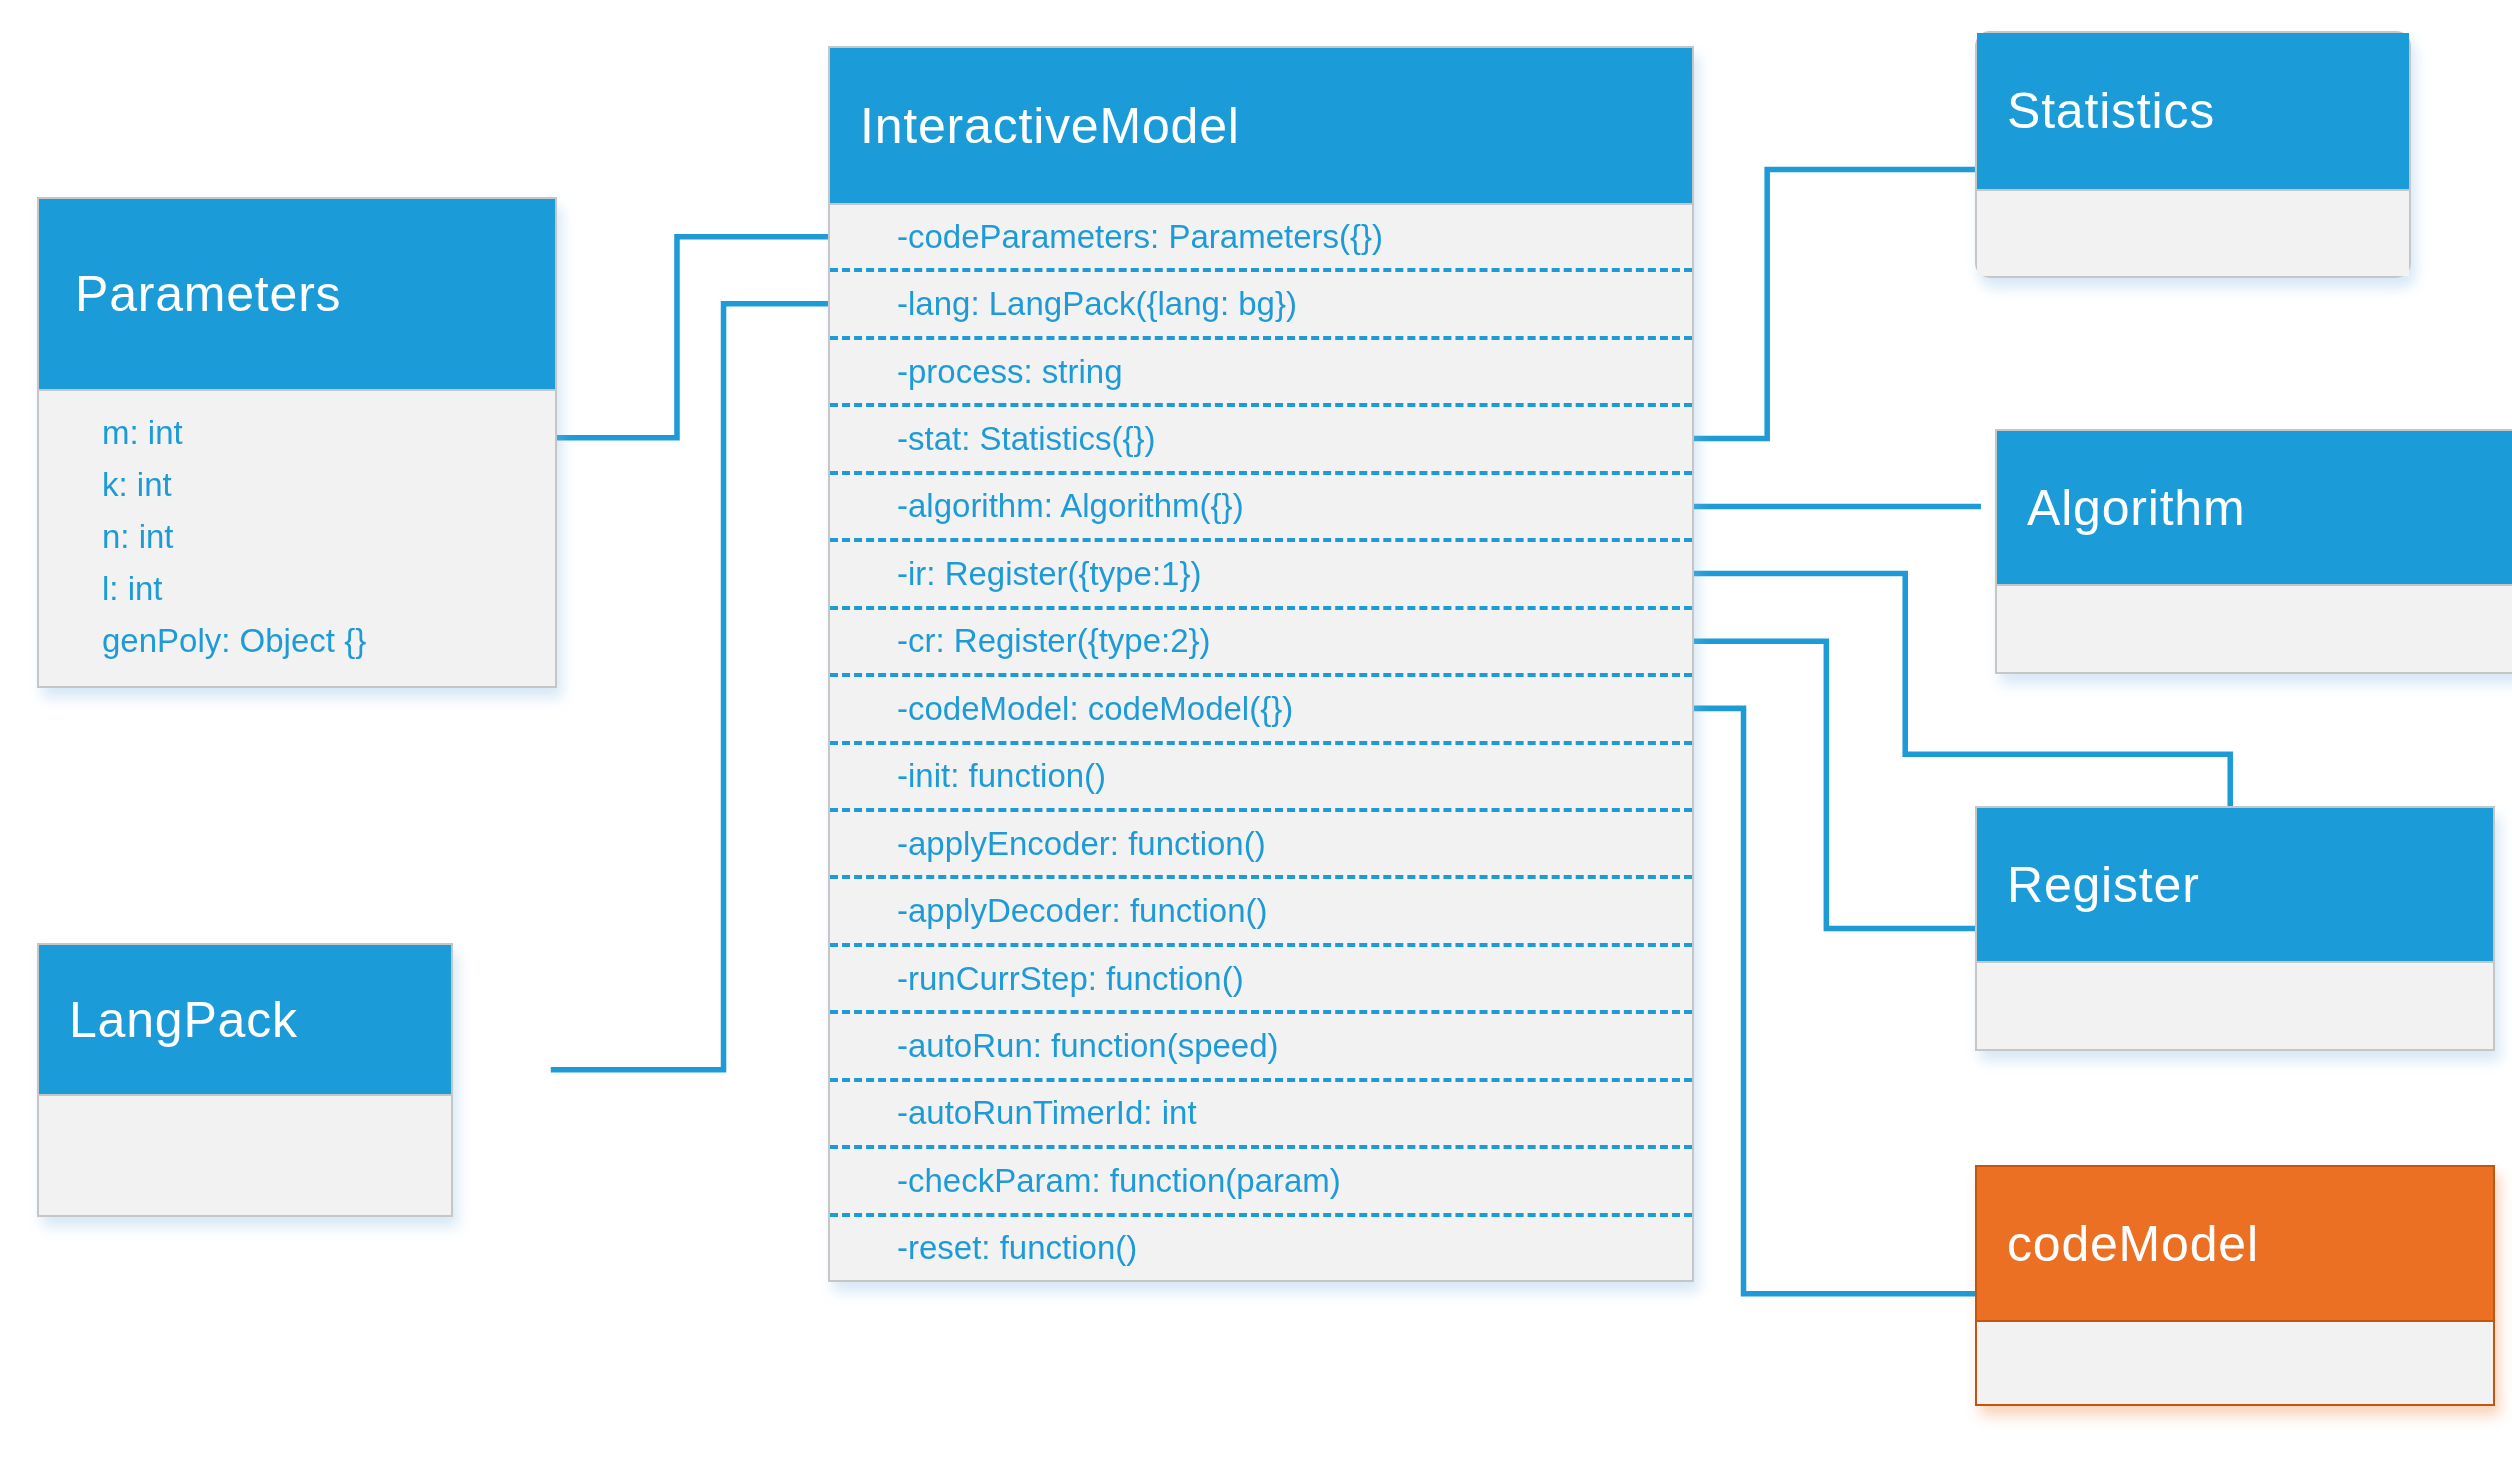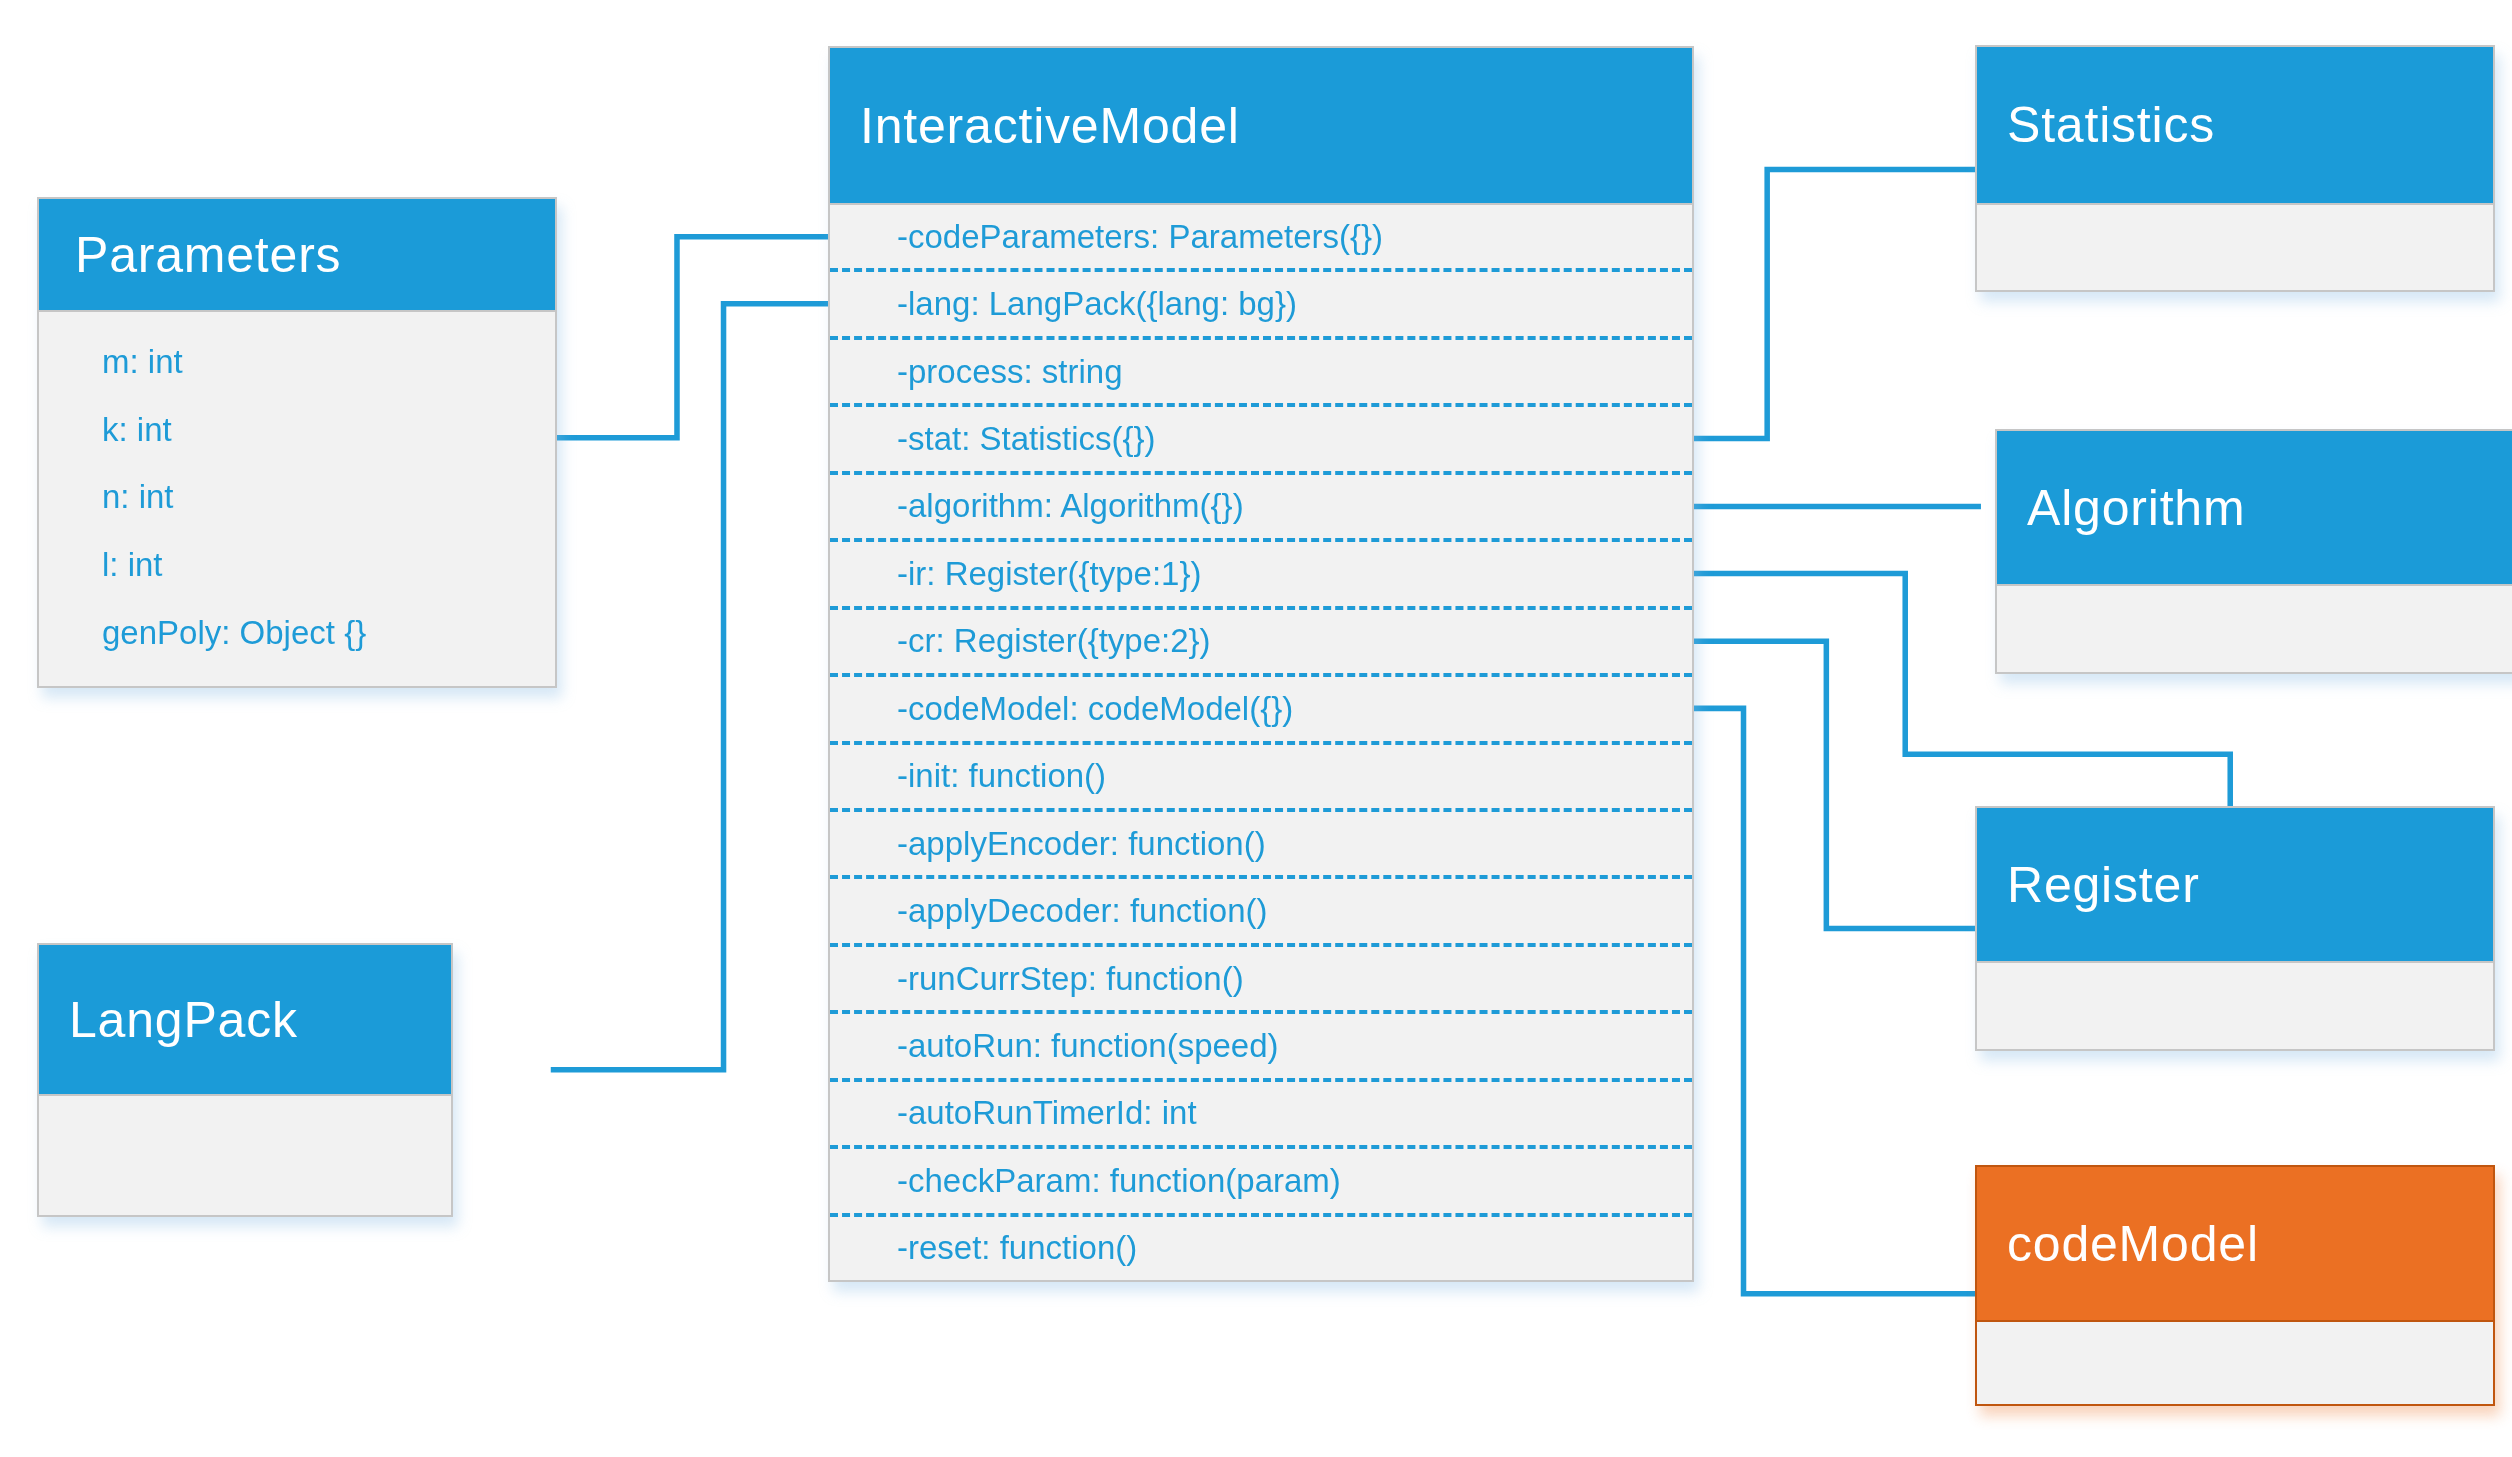--- a/index.html
+++ b/index.html
@@ -50,24 +50,24 @@
   .attr-row.dashed-top{
     border-top:4px dashed #1E9BD7;
   }
   
   .plain-body{padding:16px 0 19px 0;}
   .plain-body .attr-row{padding-left:63px;}
   
   #box-interactive-model{left:828px;top:46px;width:866px;height:1236px;}
   #box-interactive-model .uml-header{height:157px;}
   #box-parameters{left:37px;top:197px;width:520px;height:491px;}
-  #box-parameters .uml-header{height:113px;padding-left:36px;}
+  #box-parameters .uml-header{height:192px;padding-left:36px;}
   #box-langpack{left:37px;top:943px;width:416px;height:274px;}
   #box-langpack .uml-header{height:151px;}
-  #box-statistics{left:1975px;top:45px;width:520px;height:247px;}
+  #box-statistics{left:1975px;top:31px;width:436px;height:247px;border-radius:15px;}
   #box-statistics .uml-header{height:158px;}
   #box-algorithm{left:1975px;top:429px;width:604px;height:245px;margin-left:20px;}
   #box-algorithm .uml-header{height:155px;}
   #box-register{left:1975px;top:806px;width:520px;height:245px;}
   #box-register .uml-header{height:155px;}
   #box-codemodel{
     left:1975px;top:1165px;width:520px;height:241px;
     border-color:#C0560F;
     box-shadow:4.7px 9.5px 12.6px rgba(235,112,35,0.30);
   }

